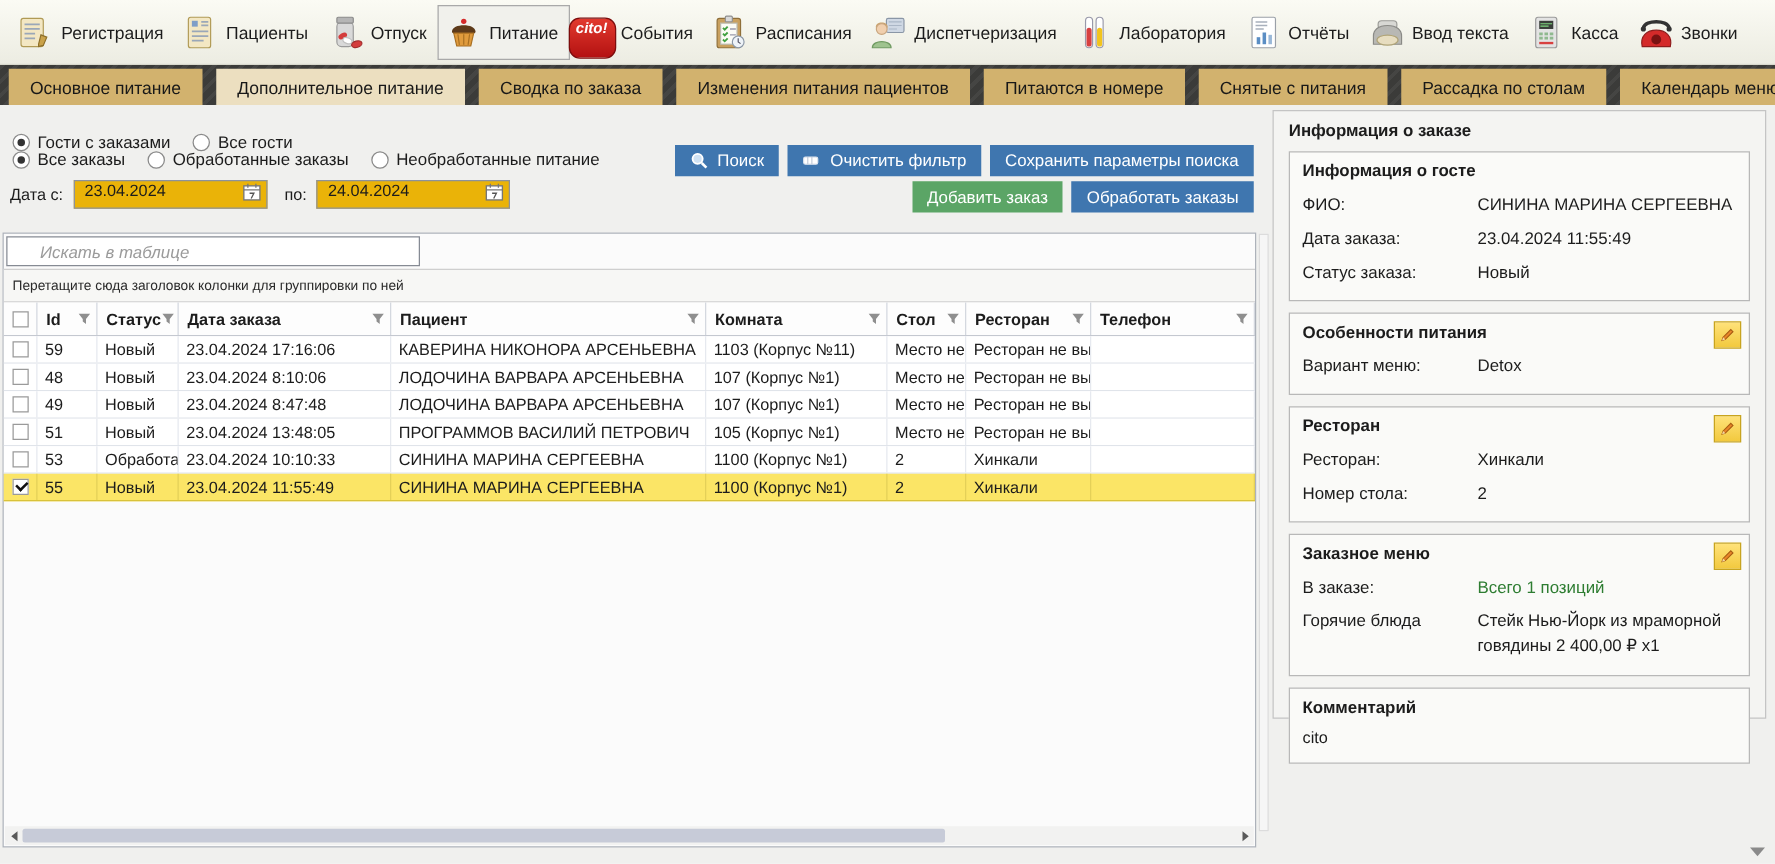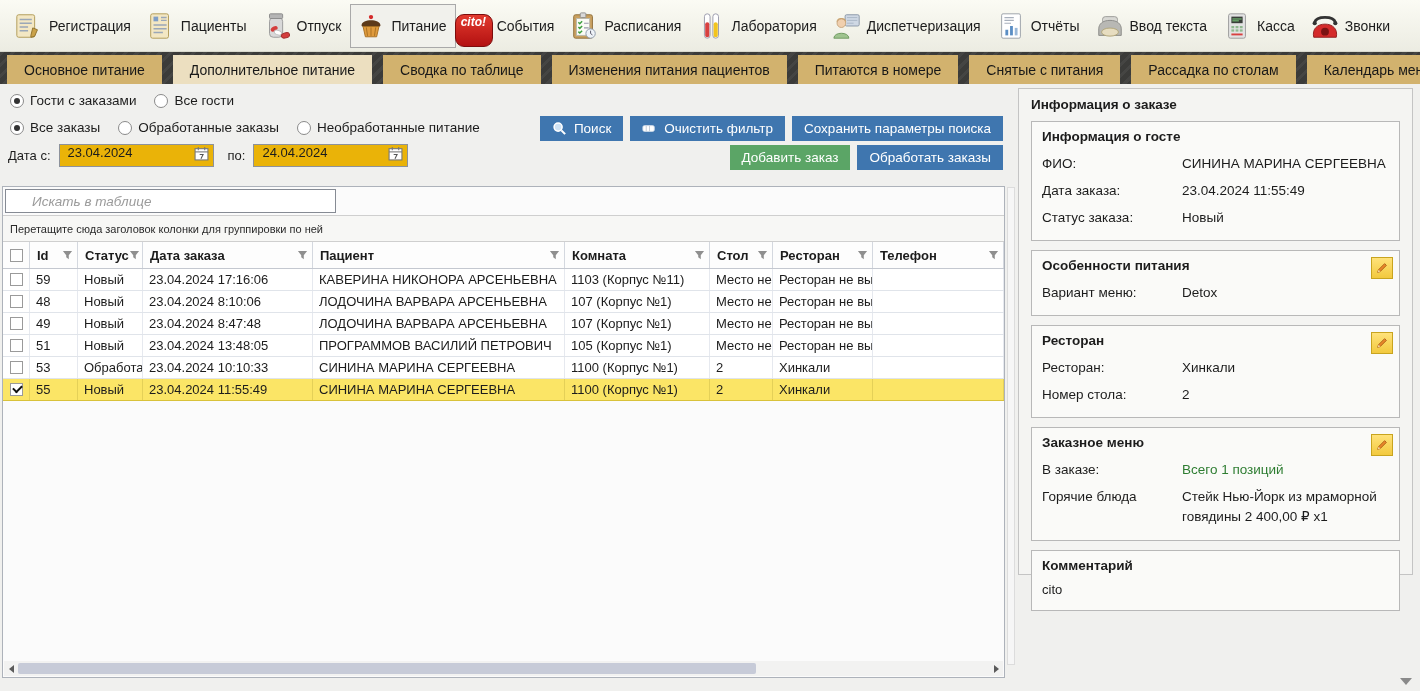--- a/index.html
+++ b/index.html
@@ -228,39 +228,39 @@
           <path d="M16 13h5M16 18h5" stroke="#99a" stroke-width="1.2"></path>
           <circle cx="23" cy="24" r="5" fill="#eef3f8" stroke="#8a96a6"></circle>
           <path d="M23 21v3l2 1.5" stroke="#556" fill="none"></path>
         </svg>
       </span>
       <span class="tb-label">Расписания</span>
     </div>
     <div class="tb-item">
       <span class="tb-icon">
         <svg viewBox="0 0 32 32">
-          <rect x="9" y="3" width="6" height="26" rx="3" fill="#fff" stroke="#99a"></rect>
-          <rect x="9.8" y="12" width="4.4" height="16" rx="2.2" fill="#d84040"></rect>
-          <rect x="18" y="3" width="6" height="26" rx="3" fill="#fff" stroke="#99a"></rect>
-          <rect x="18.8" y="12" width="4.4" height="16" rx="2.2" fill="#f2c41d"></rect>
-        </svg>
-      </span>
-      <span class="tb-label">Лаборатория</span>
-    </div>
-    <div class="tb-item">
-      <span class="tb-icon">
-        <svg viewBox="0 0 32 32">
           <rect x="14" y="4" width="15" height="12" rx="1.5" fill="#cfd8e4" stroke="#8a96a6"></rect>
           <path d="M16 7h11M16 10h11M16 13h7" stroke="#aab6c6"></path>
           <path d="M5 12c-1-6 11-6 10 0z" fill="#caa26a"></path>
           <circle cx="10" cy="13" r="4.6" fill="#f0cfae" stroke="#c9a67f"></circle>
           <path d="M2 29c0-7 16-7 16 0z" fill="#9fc38f" stroke="#6f9a61"></path>
         </svg>
       </span>
       <span class="tb-label">Диспетчеризация</span>
+    </div>
+    <div class="tb-item">
+      <span class="tb-icon">
+        <svg viewBox="0 0 32 32">
+          <rect x="9" y="3" width="6" height="26" rx="3" fill="#fff" stroke="#99a"></rect>
+          <rect x="9.8" y="12" width="4.4" height="16" rx="2.2" fill="#d84040"></rect>
+          <rect x="18" y="3" width="6" height="26" rx="3" fill="#fff" stroke="#99a"></rect>
+          <rect x="18.8" y="12" width="4.4" height="16" rx="2.2" fill="#f2c41d"></rect>
+        </svg>
+      </span>
+      <span class="tb-label">Лаборатория</span>
     </div>
     <div class="tb-item">
       <span class="tb-icon">
         <svg viewBox="0 0 32 32">
           <rect x="6" y="3" width="20" height="26" rx="1.5" fill="#fff" stroke="#9aa0a8"></rect>
           <path d="M9 7h10M9 10h10M9 13h7" stroke="#a8b0bc" stroke-width="1.2"></path>
           <rect x="10" y="20" width="3" height="6" fill="#5b8ec4"></rect>
           <rect x="15" y="16" width="3" height="10" fill="#5b8ec4"></rect>
           <rect x="20" y="18" width="3" height="8" fill="#9ab8d8"></rect>
         </svg>
@@ -312,40 +312,40 @@
 <div class="tb-overflow"></div>
 
 <div class="tabbar" id="tabbar">
     <div class="tab">
       <span>Основное питание</span>
     </div>
     <div class="tab active">
       <span>Дополнительное питание</span>
     </div>
     <div class="tab">
-      <span>Сводка по таблице</span>
+      <span>Сводка по заказа</span>
     </div>
     <div class="tab">
       <span>Изменения питания пациентов</span>
     </div>
     <div class="tab">
       <span>Питаются в номере</span>
     </div>
     <div class="tab">
       <span>Снятые с питания</span>
     </div>
     <div class="tab">
       <span>Рассадка по столам</span>
     </div>
     <div class="tab">
       <span>Календарь меню</span>
     </div>
   </div>
 
-<div class="radio-row" style="left:10px; top:93px;text-align:center;">
+<div class="radio-row" style="left:10px; top:106px;text-align:center;">
   <div class="radio-opt checked">
     <span class="radio-circle"></span>
     <span>Гости с заказами</span>
   </div>
   <div class="radio-opt">
     <span class="radio-circle"></span>
     <span>Все гости</span>
   </div>
 </div>
 

